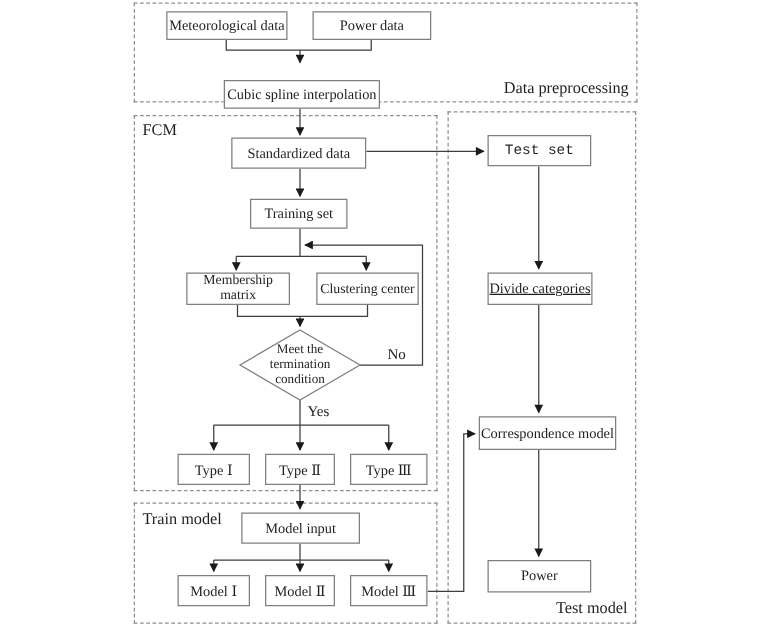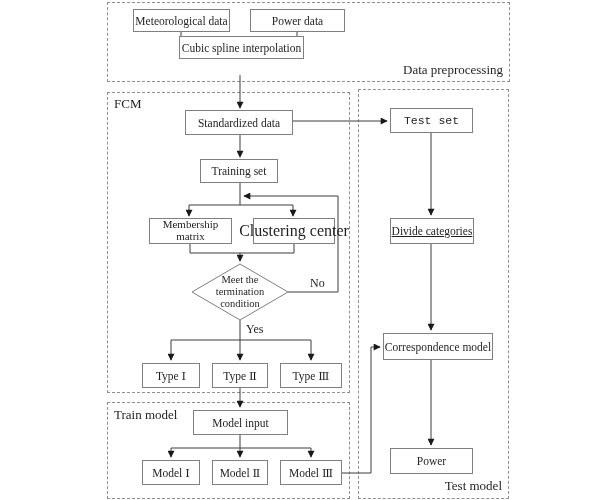--- a/index.html
+++ b/index.html
@@ -125,25 +125,25 @@
       <path d="M431,133 L431,215" marker-end="url(#arr)"></path>
       <path d="M431,244 L431,330" marker-end="url(#arr)"></path>
       <path d="M431,360 L431,445" marker-end="url(#arr)"></path>
 
       <polygon points="240,264 288,292 240,320 192,292" fill="#ffffff" stroke="#7f7f7f"></polygon>
     </g>
   </svg>
 
   <div class="node" style="left:133px; top:9px; width:97px; height:23px;">Meteorological data</div>
   <div class="node" style="left:250px; top:9px; width:95px; height:23px;">Power data</div>
-  <div class="node" style="left:179px; top:36px; width:125px; height:23px;">Cubic spline interpolation</div>
+  <div class="node" style="left:179px; top:64px; width:125px; height:23px;">Cubic spline interpolation</div>
   <div class="node" style="left:185px; top:110px; width:108px; height:25px;">Standardized data</div>
   <div class="node" style="left:200px; top:159px; width:78px; height:24px;">Training set</div>
   <div class="node wrap" style="left:149px; top:218px; width:83px; height:26px; font-size:11px;">Membership matrix</div>
-  <div class="node" style="left:253px; top:218px; width:82px; height:26px; font-size:16px;">Clustering center</div>
+  <div class="node" style="left:253px; top:218px; width:82px; height:26px; font-size:11px;">Clustering center</div>
 
   <div class="diamond-text" style="left:202px; top:274px; width:76px;">Meet the termination condition</div>
 
   <div class="node" style="left:142px; top:363px; width:58px; height:25px;">Type Ⅰ</div>
   <div class="node" style="left:212px; top:363px; width:56px; height:25px;">Type Ⅱ</div>
   <div class="node" style="left:280px; top:363px; width:62px; height:25px;">Type Ⅲ</div>
 
   <div class="node" style="left:193px; top:410px; width:95px; height:25px;">Model input</div>
   <div class="node" style="left:142px; top:460px; width:58px; height:25px;">Model Ⅰ</div>
   <div class="node" style="left:212px; top:460px; width:56px; height:25px;">Model Ⅱ</div>

